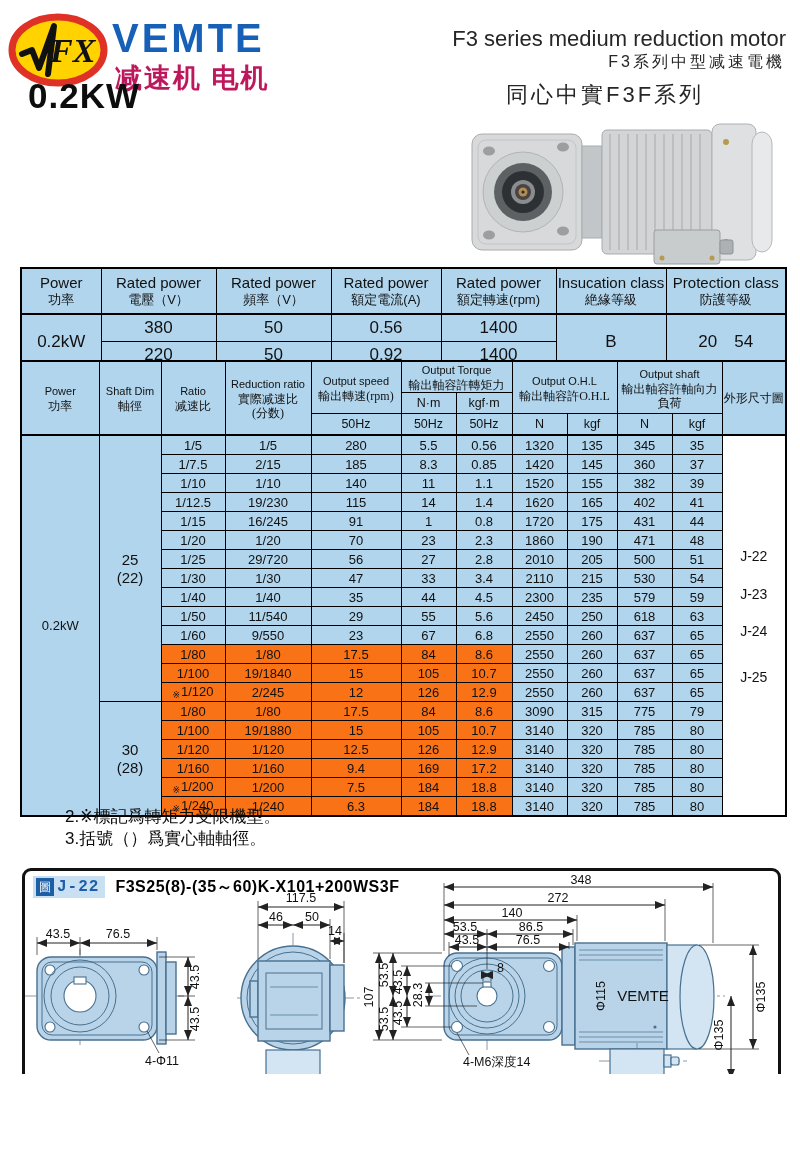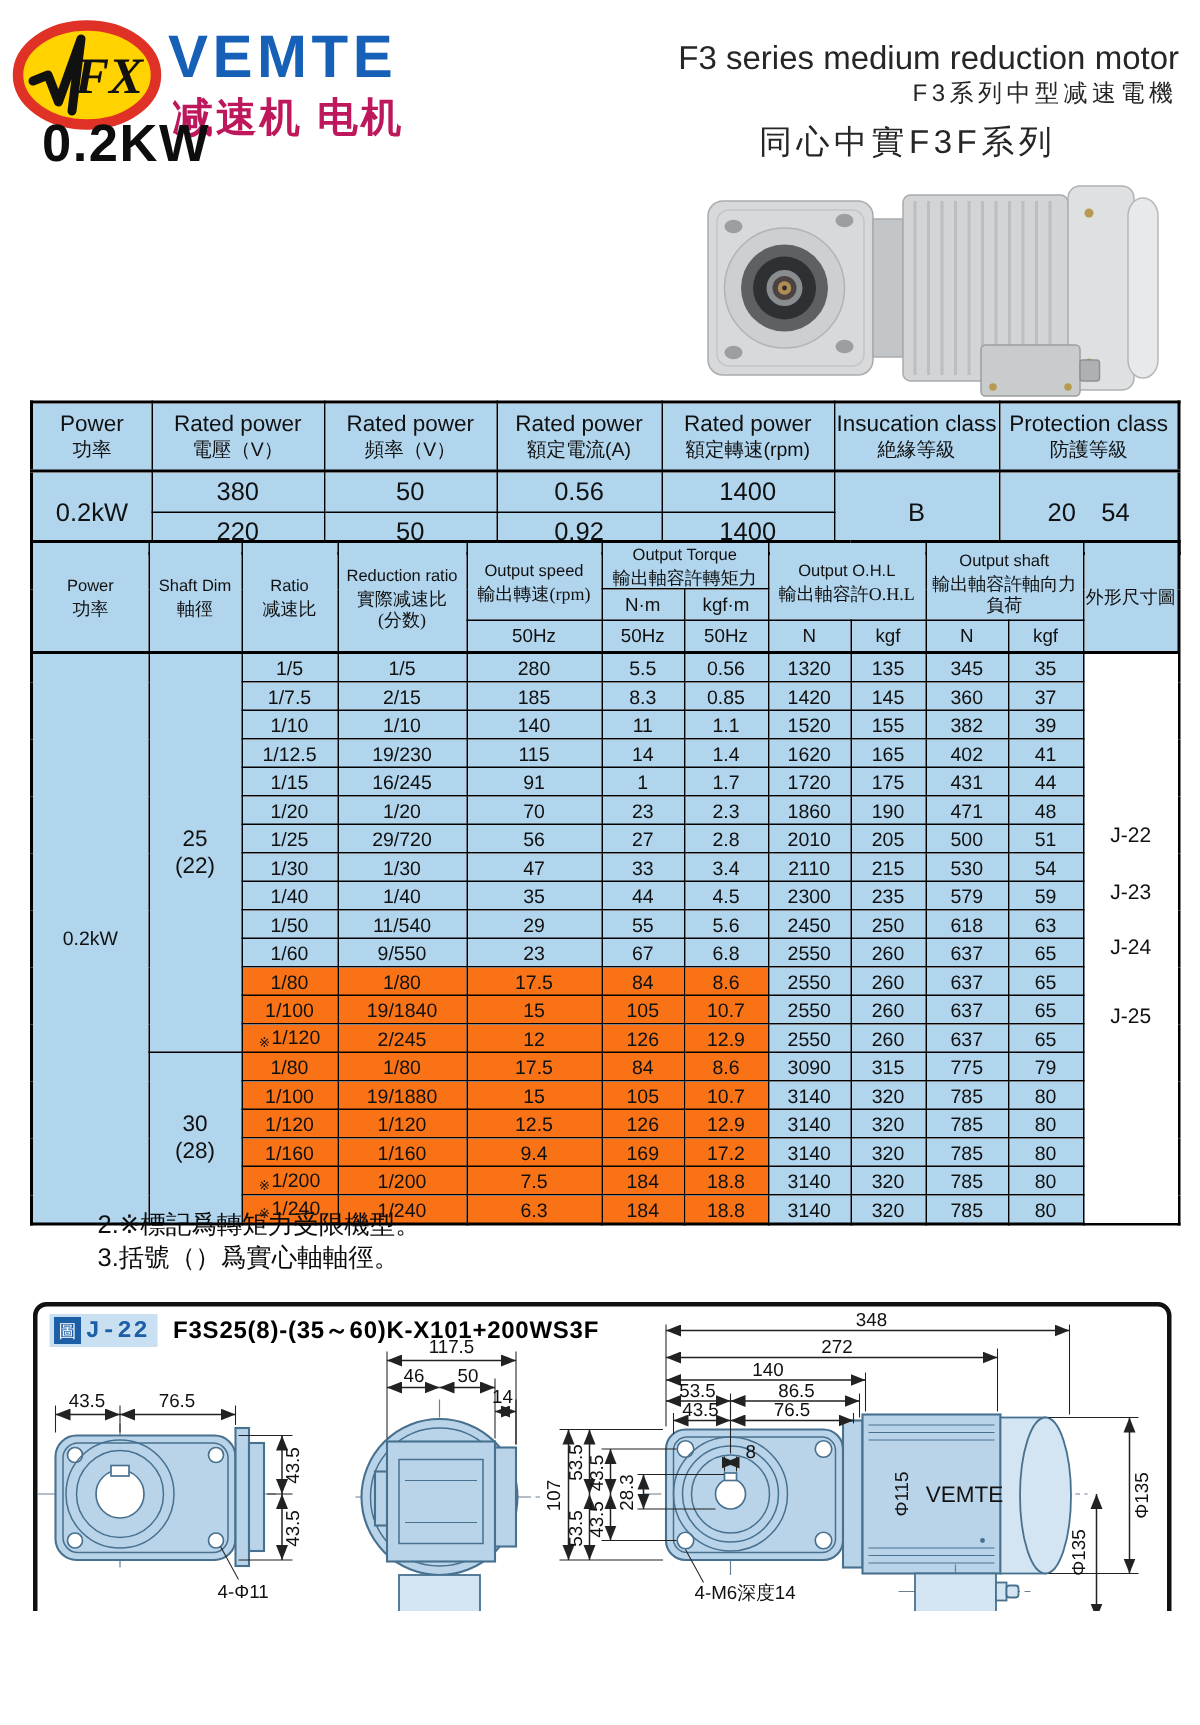--- a/index.html
+++ b/index.html
@@ -324,21 +324,21 @@
           <td class="cell-blue">1620</td>
           <td class="cell-blue">165</td>
           <td class="cell-blue">402</td>
           <td class="cell-blue">41</td>
         </tr>
         <tr>
           <td class="cell-blue">1/15</td>
           <td class="cell-blue">16/245</td>
           <td class="cell-blue">91</td>
           <td class="cell-blue">1</td>
-          <td class="cell-blue">1.7</td>
+          <td class="cell-blue">0.8</td>
           <td class="cell-blue">1720</td>
           <td class="cell-blue">175</td>
           <td class="cell-blue">431</td>
           <td class="cell-blue">44</td>
         </tr>
         <tr>
           <td class="cell-blue">1/20</td>
           <td class="cell-blue">1/20</td>
           <td class="cell-blue">70</td>
           <td class="cell-blue">23</td>

